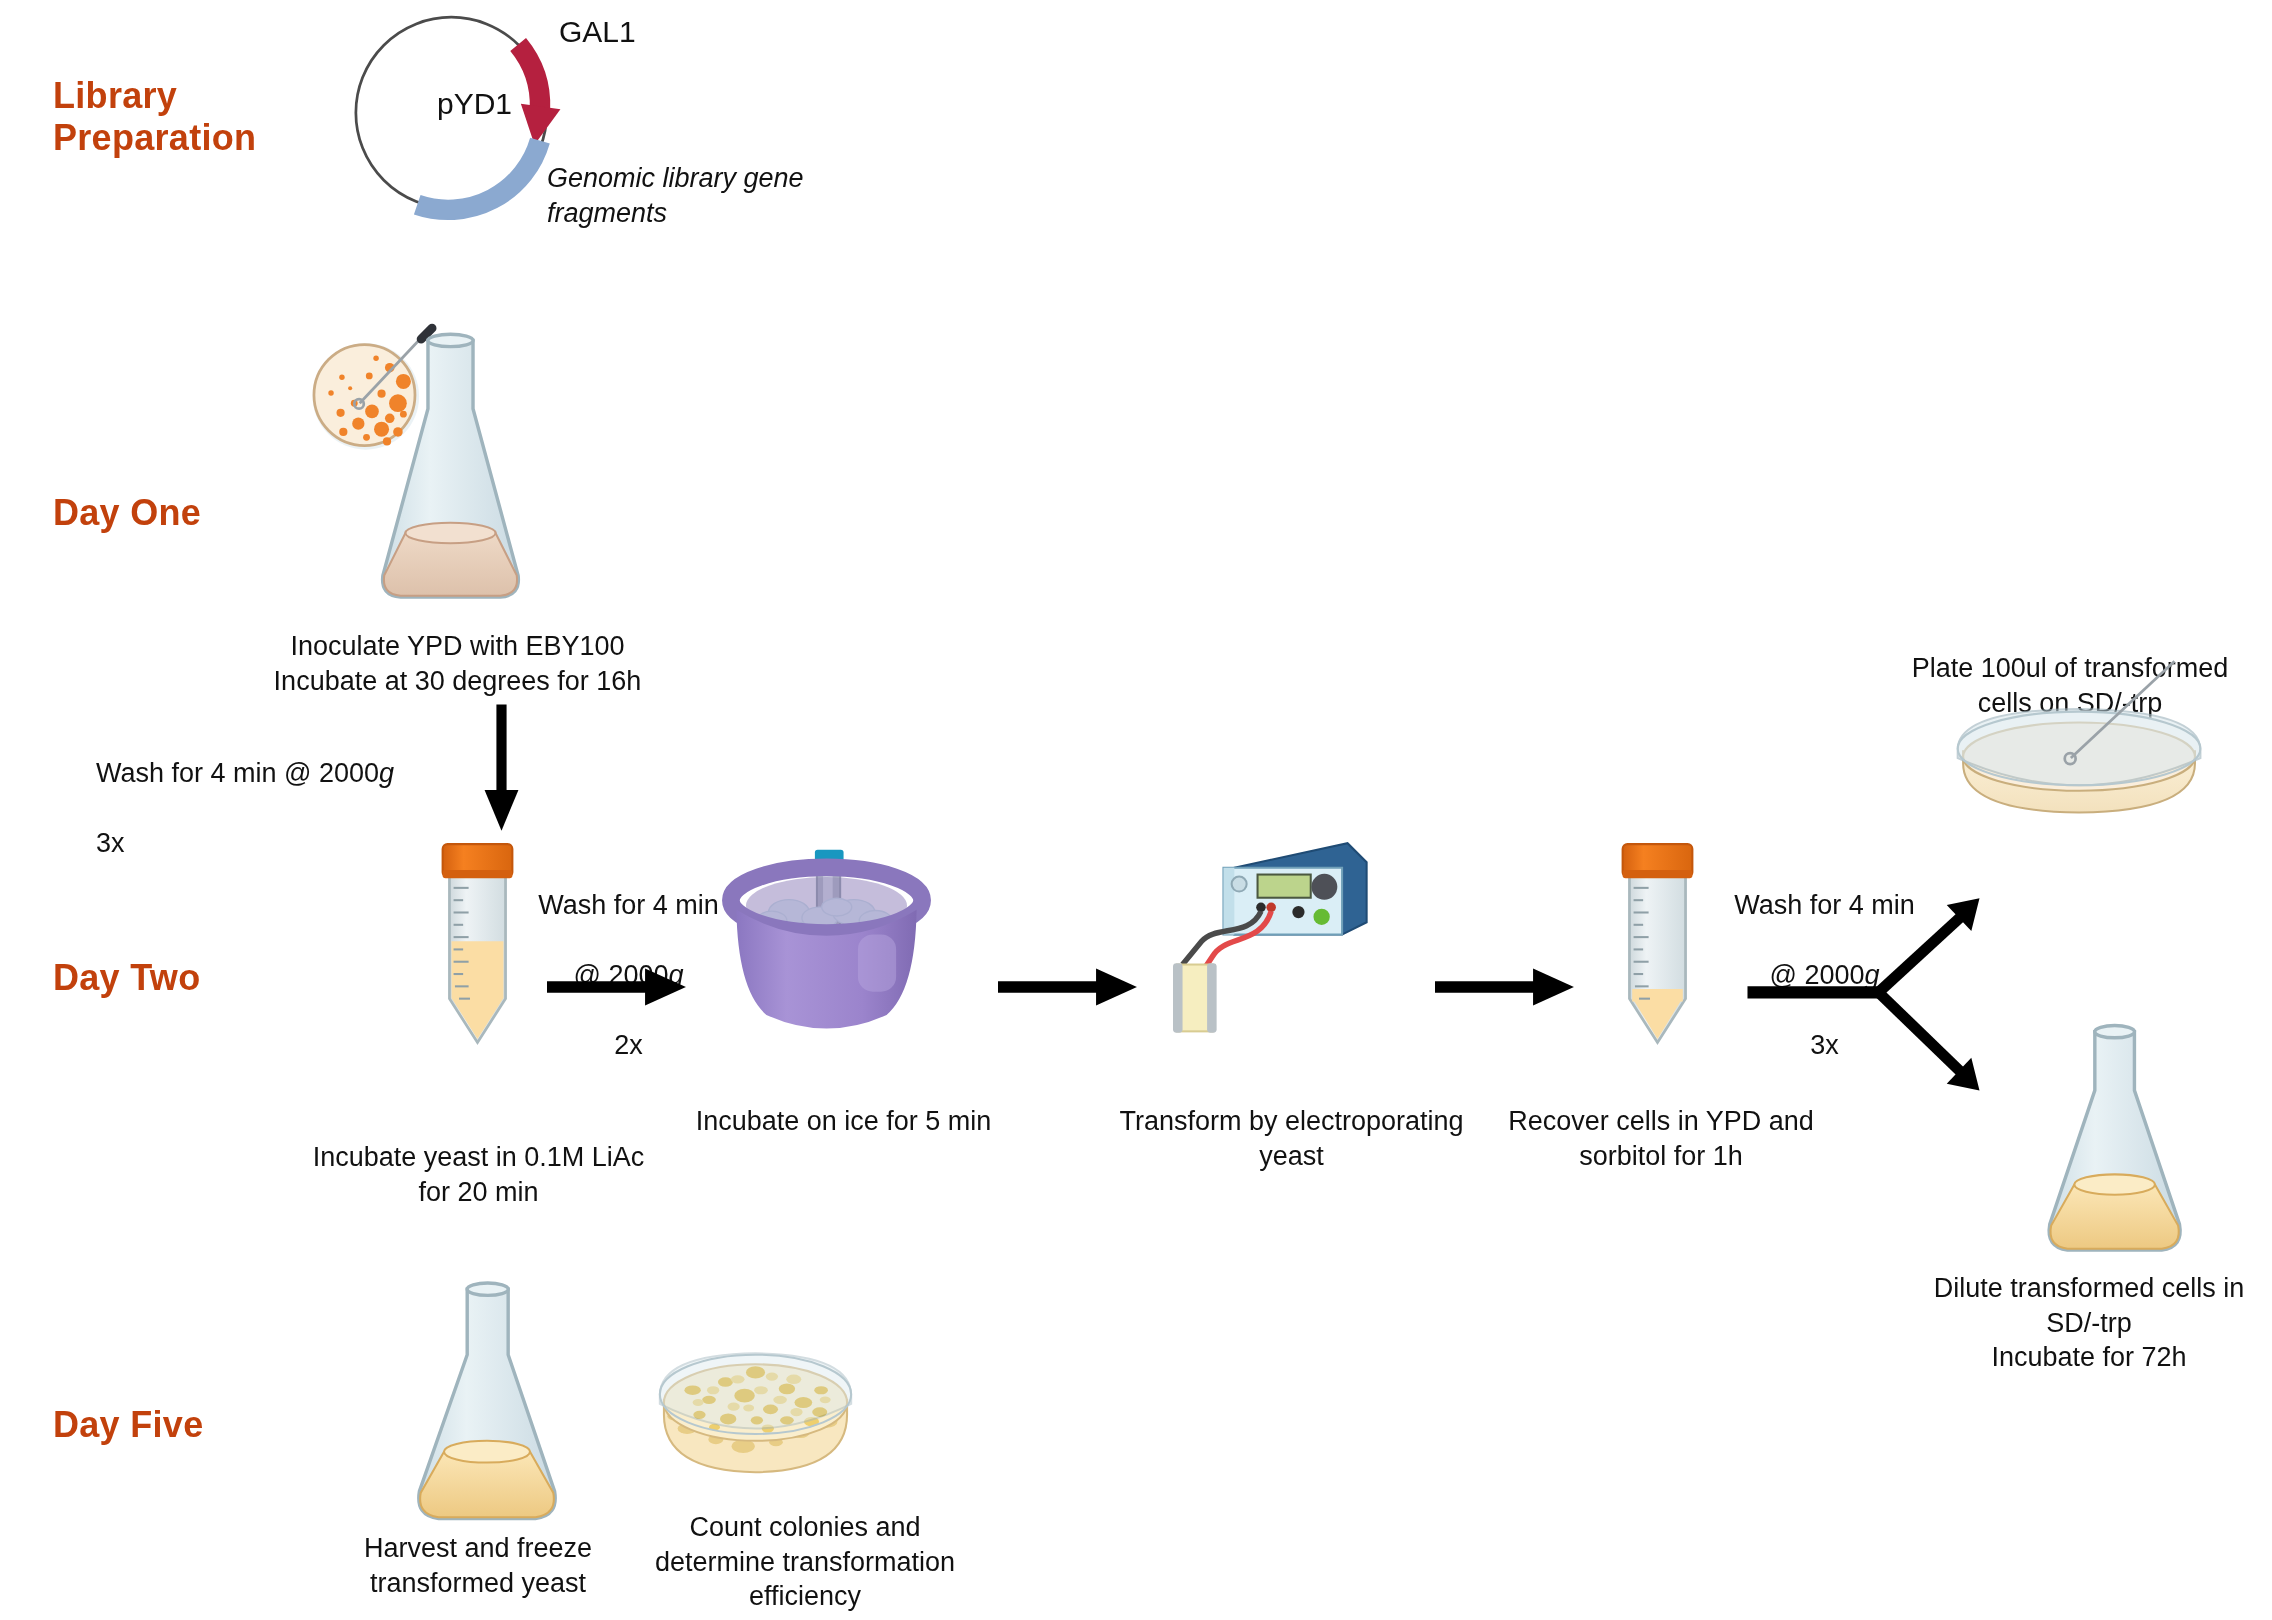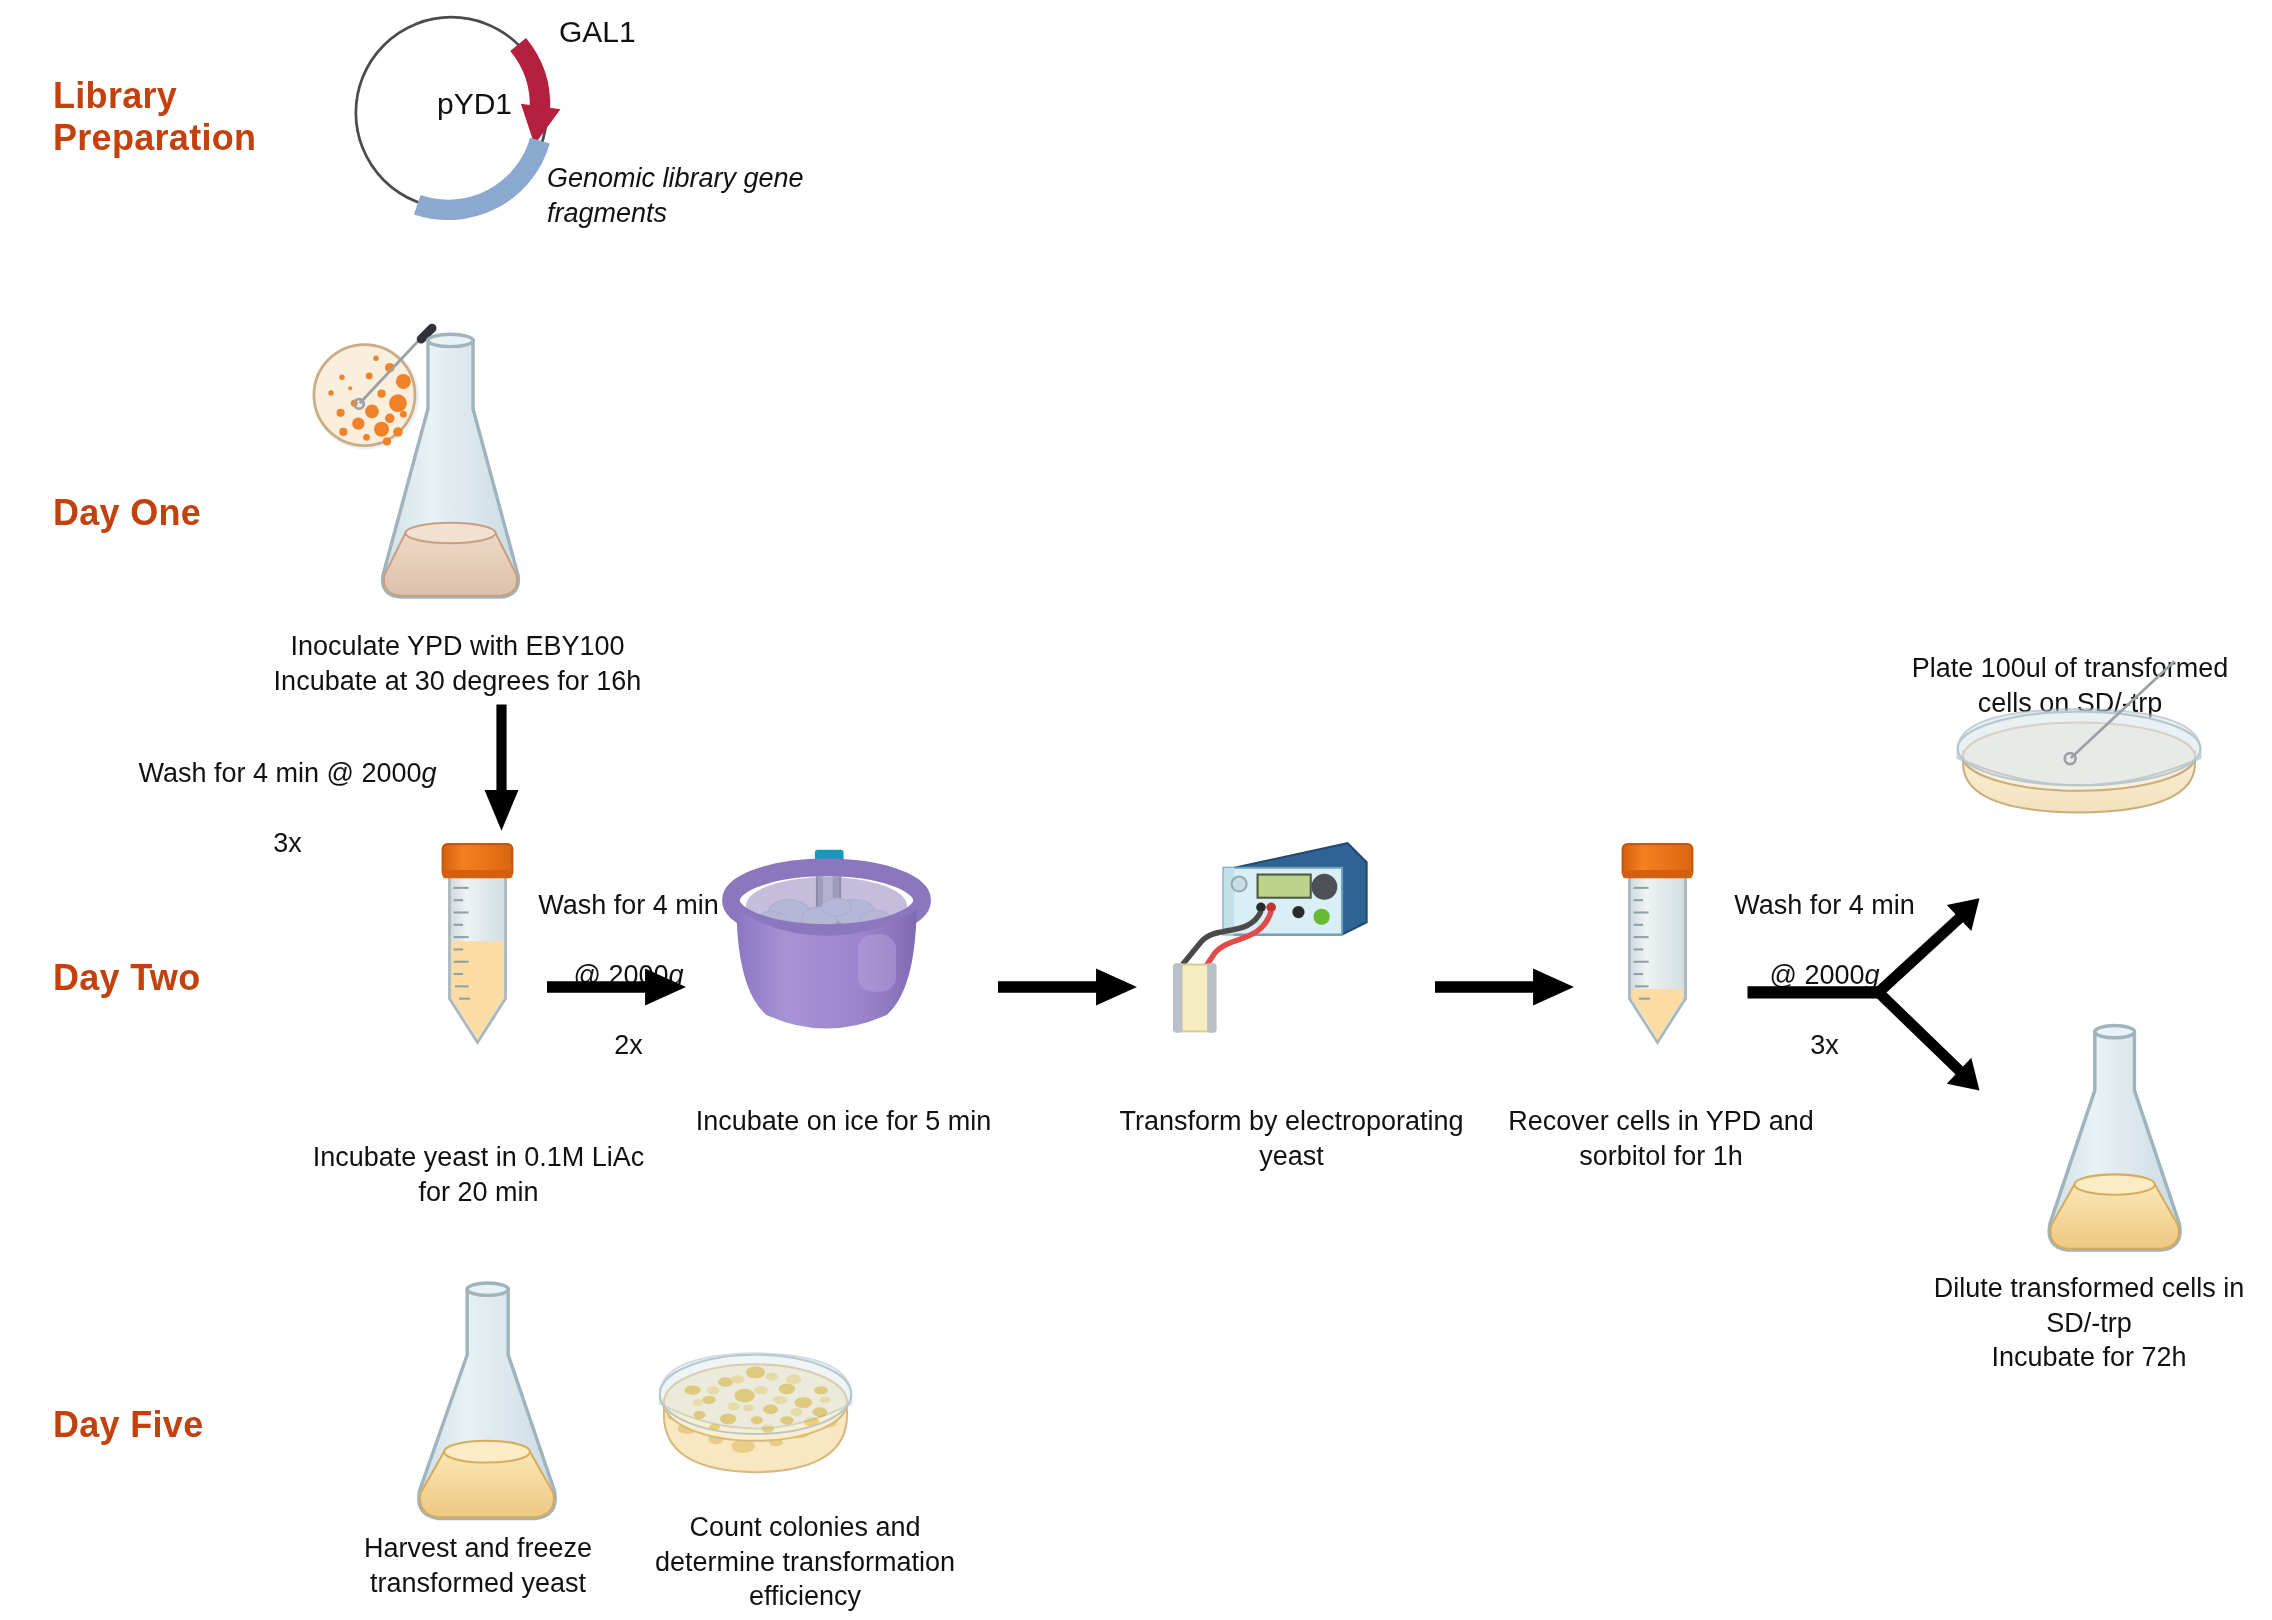--- a/index.html
+++ b/index.html
@@ -11,21 +11,21 @@
   .abs{position:absolute;}
   .rowlabel{
     font-size:36px;font-weight:bold;color:#c2410c;letter-spacing:0.3px;line-height:1.18;
   }
   .caption{
     font-size:27px;color:#111;text-align:center;line-height:1.28;white-space:pre-line;
   }
   .annot{
     font-size:27px;color:#111;line-height:1.3;white-space:pre-line;
   }
-  .annot.right{text-align:center;}
+  .annot.right{text-align:left;}
   .annot.center{text-align:center;}
   .ital{font-style:italic;}
   svg{display:block;overflow:visible;}
 </style>
 </head>
 <body>
 
 <div class="abs rowlabel" style="left:53px;top:75px;width:232px;">Library
 Preparation</div>
 

